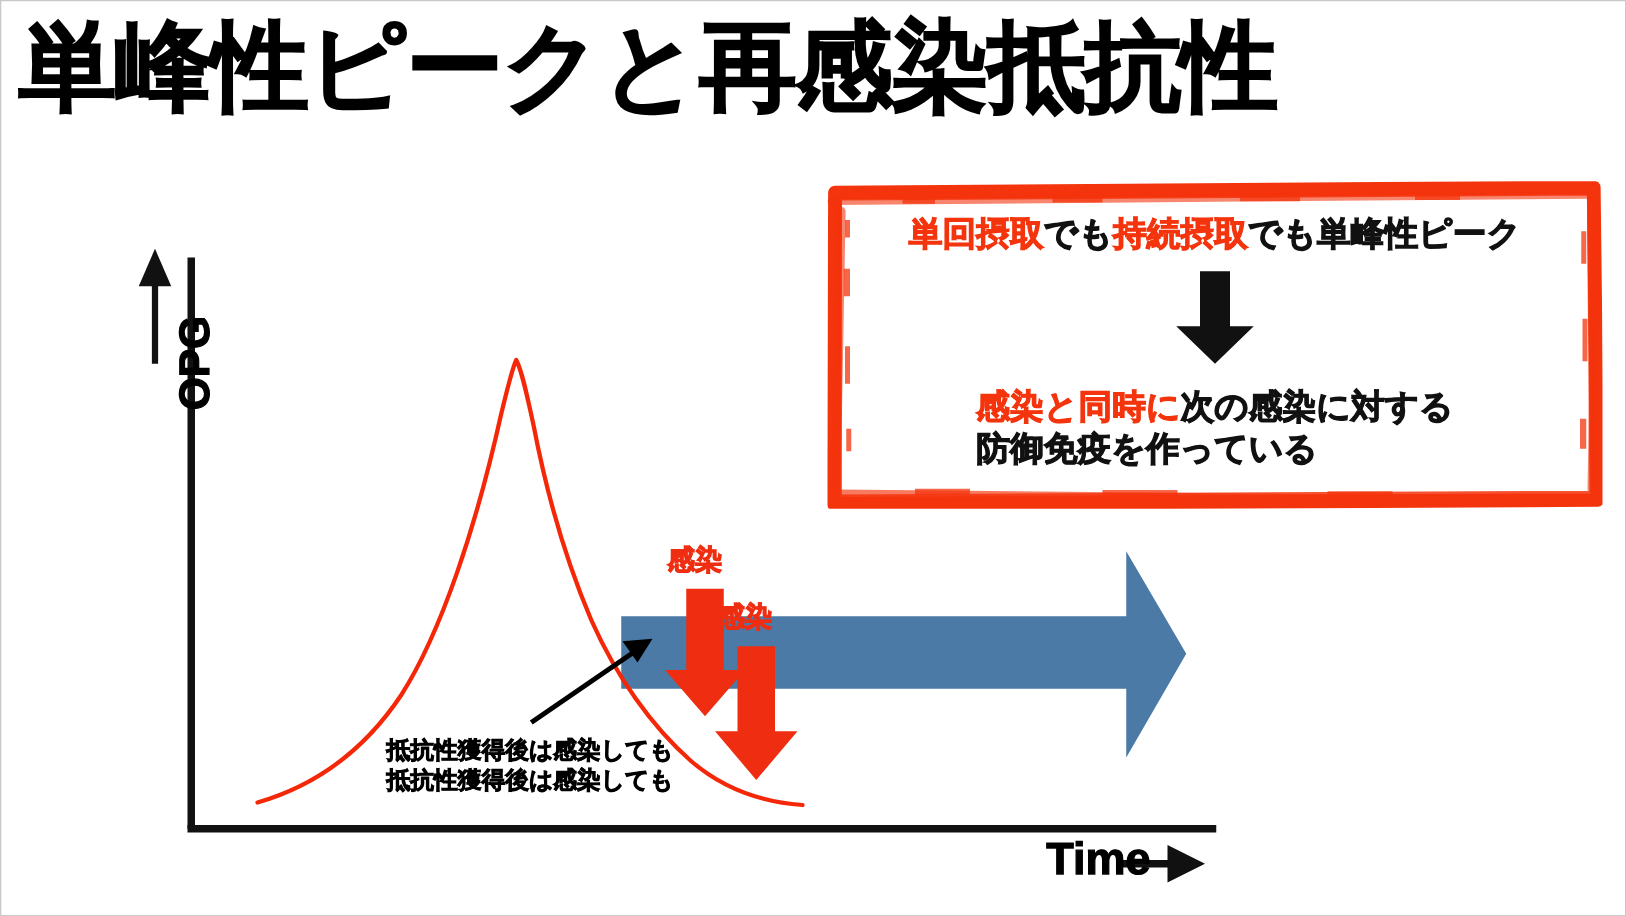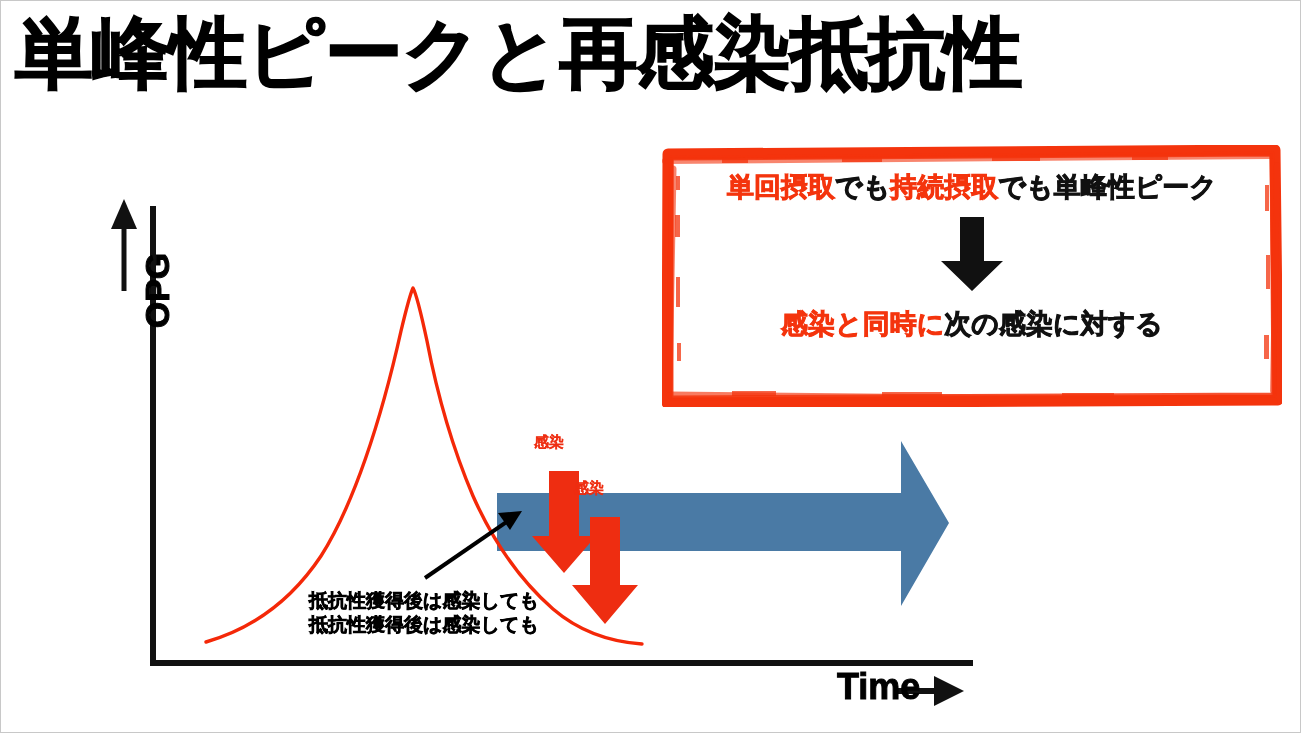--- a/index.html
+++ b/index.html
@@ -99,22 +99,22 @@
     font-weight: 900;
     color: #ffffff;
     letter-spacing: 1px;
     white-space: nowrap;
     -webkit-text-stroke: 1px #ffffff;
   }
 
   
   .infection-label {
     position: absolute;
-    font-size: 15px;
-    font-weight: 400;
+    font-size: 22px;
+    font-weight: 700;
     color: #ee2d11;
     white-space: nowrap;
     -webkit-text-stroke: 0.9px #ee2d11;
   }
   #infection-label-1 { left: 533px; top: 432px; }
   #infection-label-2 { left: 573px; top: 478px; }
 
   
   #callout-box {
     position: absolute;
@@ -264,18 +264,19 @@
       </div>
 
       <div id="callout-arrow-wrap">
         <svg width="78" height="78" viewBox="0 0 78 78" xmlns="http://www.w3.org/2000/svg">
           <polygon fill="#111111" points="27,2 51,2 51,46 70,46 39,76 8,46 27,46"></polygon>
         </svg>
       </div>
 
       <div id="callout-lines-bottom">
         <div><span class="hl">感染と同時に</span><span class="pl">次の感染に対する</span></div>
+        <div><span class="pl">防御免疫を作っている</span></div>
       </div>
 
     </div>
   </div>
 
 </div>
 
 </body></html>

